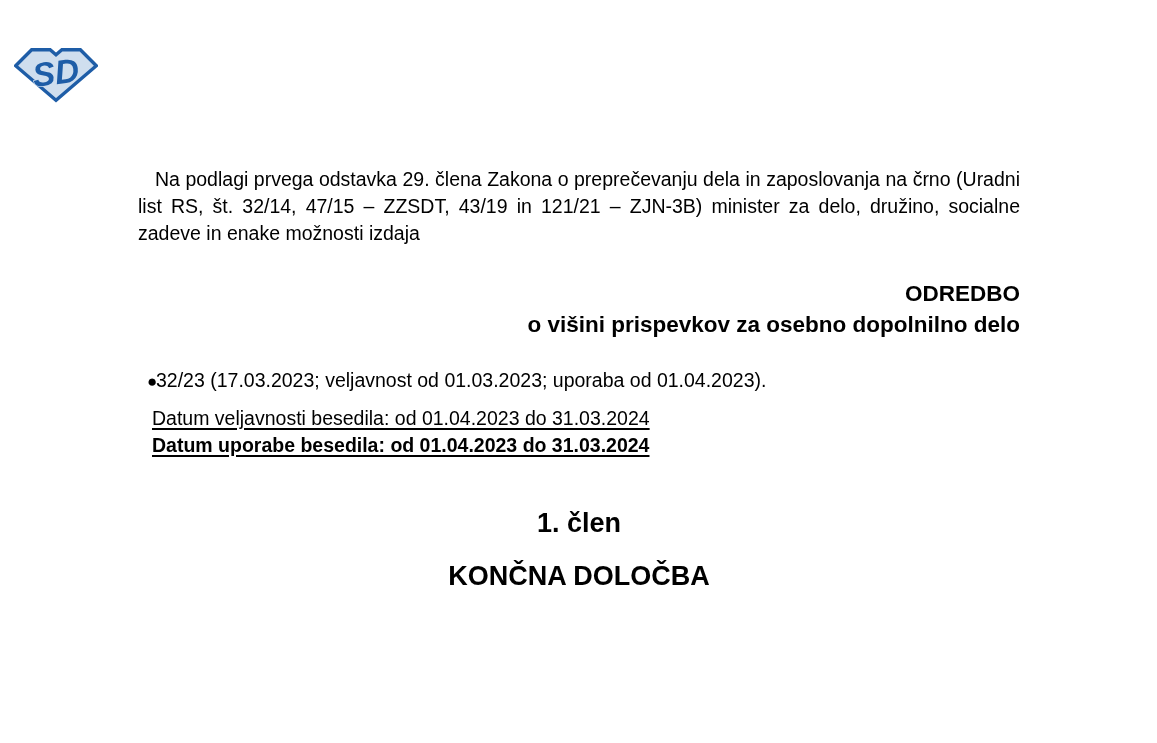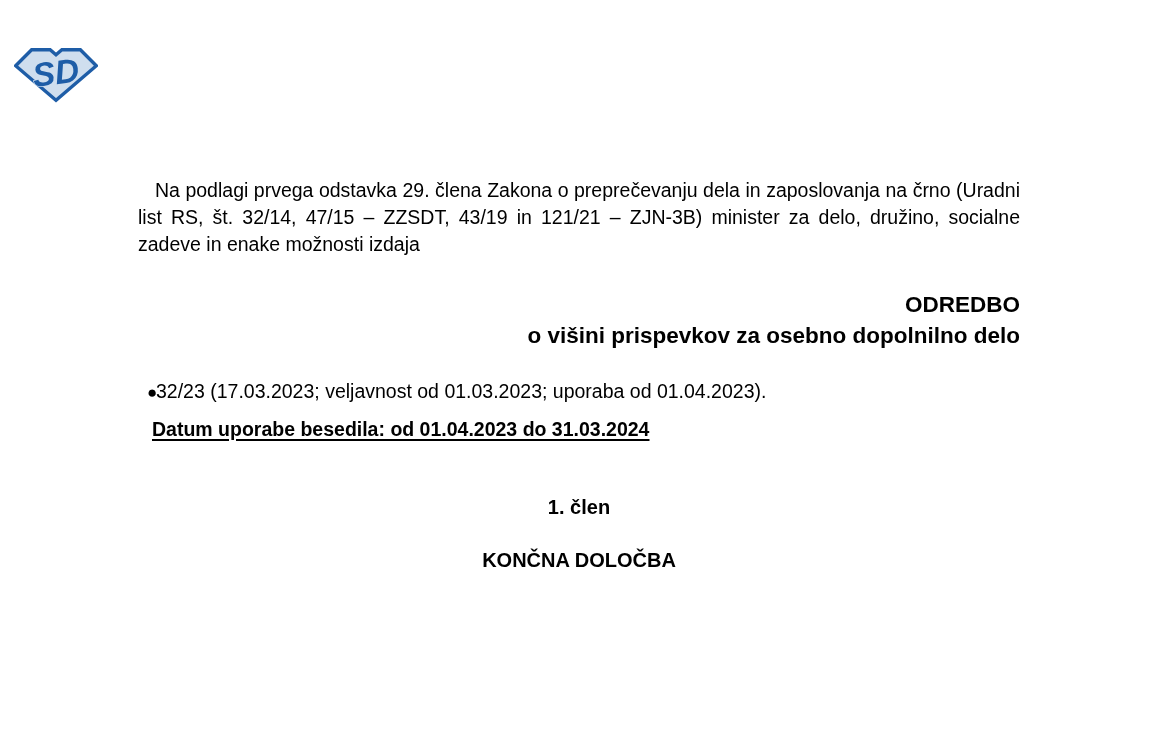--- a/index.html
+++ b/index.html
@@ -27,21 +27,21 @@
     height: 58px;
   }
   .logo text {
     font-family: "Liberation Sans", sans-serif;
     font-weight: bold;
     font-style: italic;
   }
   .content {
     position: absolute;
     left: 138px;
-    top: 177px;
+    top: 166px;
     width: 882px;
     font-size: 19.5px;
     line-height: 27px;
   }
   p { margin: 0; }
   .justify { text-align: justify; }
   .indent { text-indent: 17px; }
   .doc-title {
     margin-top: 31px;
     text-align: right;
@@ -73,21 +73,21 @@
     text-underline-offset: 3px;
   }
   .u-line.bold {
     font-weight: bold;
     text-decoration-thickness: 2px;
   }
   .article-heading {
     margin: 0;
     text-align: center;
     font-weight: bold;
-    font-size: 20px;
+    font-size: 27px;
     line-height: 27px;
   }
   .article-heading.mt-article1 { margin-top: 51px; }
   .article-heading.mt-final    { margin-top: 26px; }
   .article-heading.mt-article2 { margin-top: 25px; }
 </style>
 </head>
 <body>
 
 <div class="page">
@@ -107,20 +107,21 @@
     </div>
 
     <div class="gazette">
       <div class="bullet-line">
         <span class="bullet">●</span>
         <span>32/23 (17.03.2023; veljavnost od 01.03.2023; uporaba od 01.04.2023).</span>
       </div>
     </div>
 
     <div class="dates">
+      <div class="u-line">Datum veljavnosti besedila: od 01.04.2023 do 31.03.2024</div>
       <div class="u-line bold">Datum uporabe besedila: od 01.04.2023 do 31.03.2024</div>
     </div>
 
     <h3 class="article-heading mt-article1">1. člen</h3>
 
 
     <h3 class="article-heading mt-final">KONČNA DOLOČBA</h3>
 
 
   </div>

